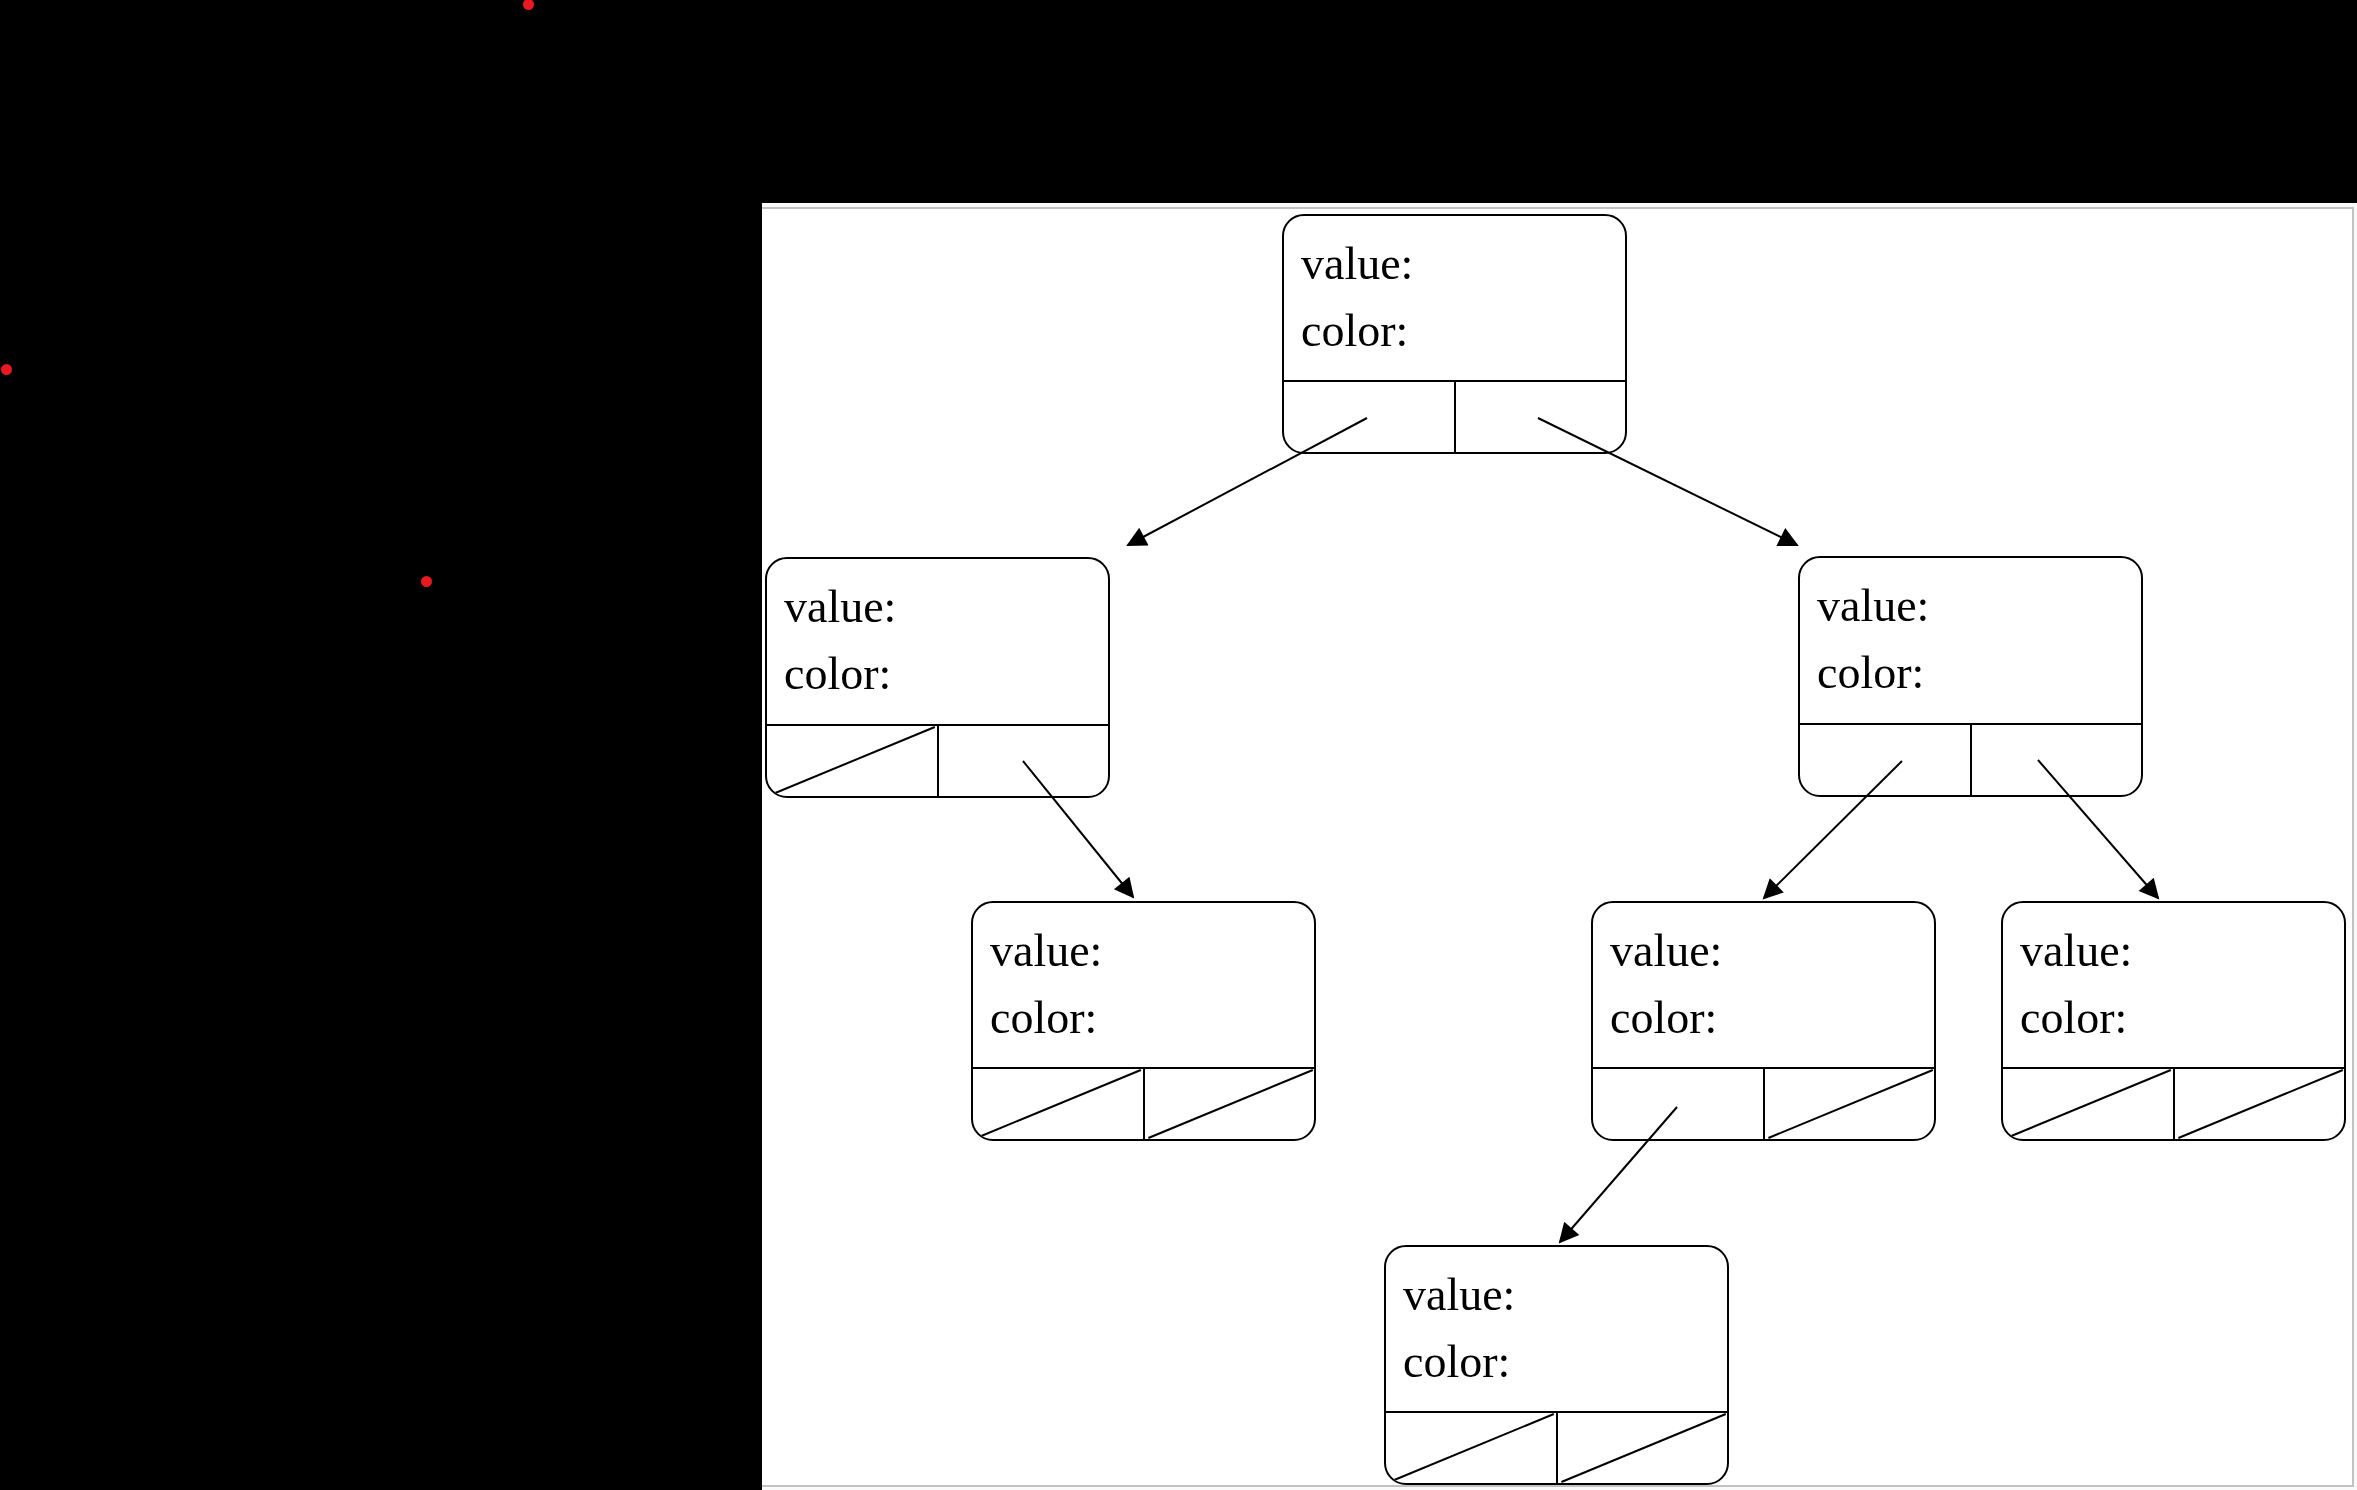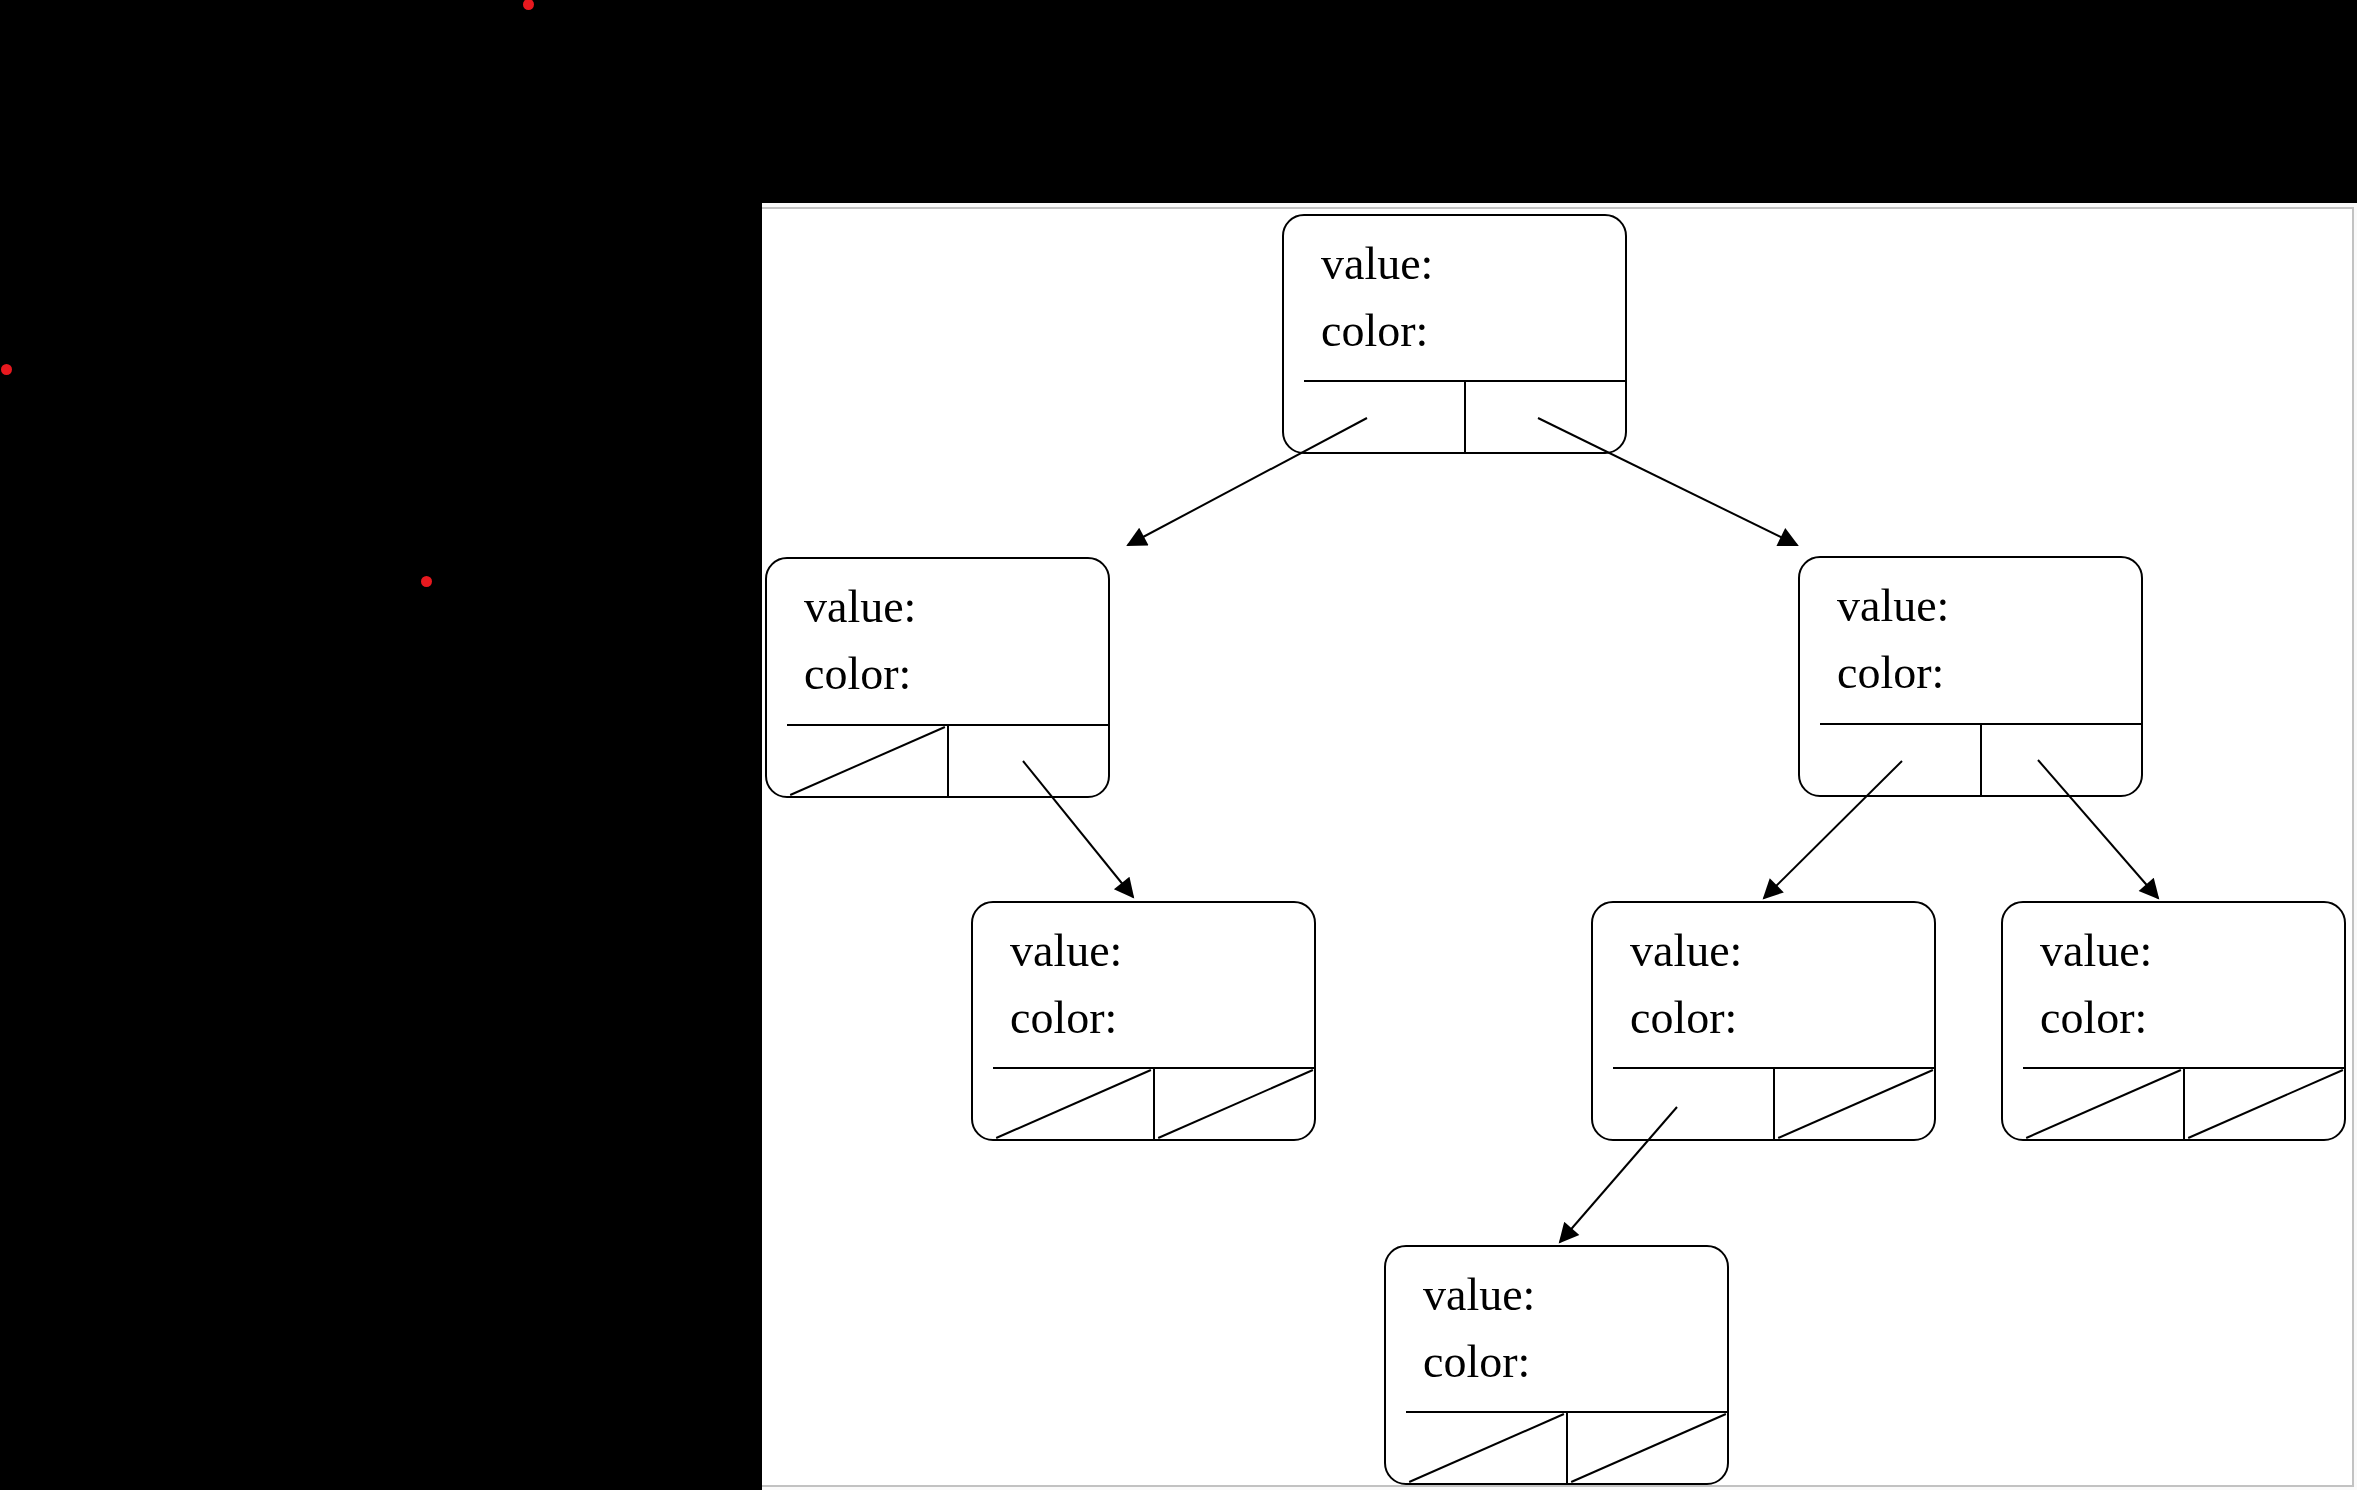--- a/index.html
+++ b/index.html
@@ -16,21 +16,21 @@
 
   
   .viewer { position:absolute; left:762px; top:203px; width:1595px; height:1287px; background:#fafafa; }
   .page   { position:absolute; left:0; top:4px; right:3px; bottom:3px;
             background:#ffffff; border:2px solid #c2c2c2; border-left:none; }
 
   
   .node {
     position:absolute; box-sizing:border-box;
     border:2px solid #000; border-radius:22px; background:#fff;
-    display:flex; flex-direction:column; overflow:hidden;padding-left:20px;
+    display:flex; flex-direction:column; overflow:hidden;
   }
   .n0 { left:1282px; top:214px;  width:345px; height:240px; }
   .n1 { left:765px;  top:557px;  width:345px; height:241px; }
   .n2 { left:1798px; top:556px;  width:345px; height:241px; }
   .n3 { left:971px;  top:901px;  width:345px; height:240px; }
   .n4 { left:1591px; top:901px;  width:345px; height:240px; }
   .n5 { left:2001px; top:901px;  width:345px; height:240px; }
   .n6 { left:1384px; top:1245px; width:345px; height:240px; }
 
   .labels { flex:1; padding:14px 0 0 17px; font-size:46px; line-height:67px; color:#000; }

